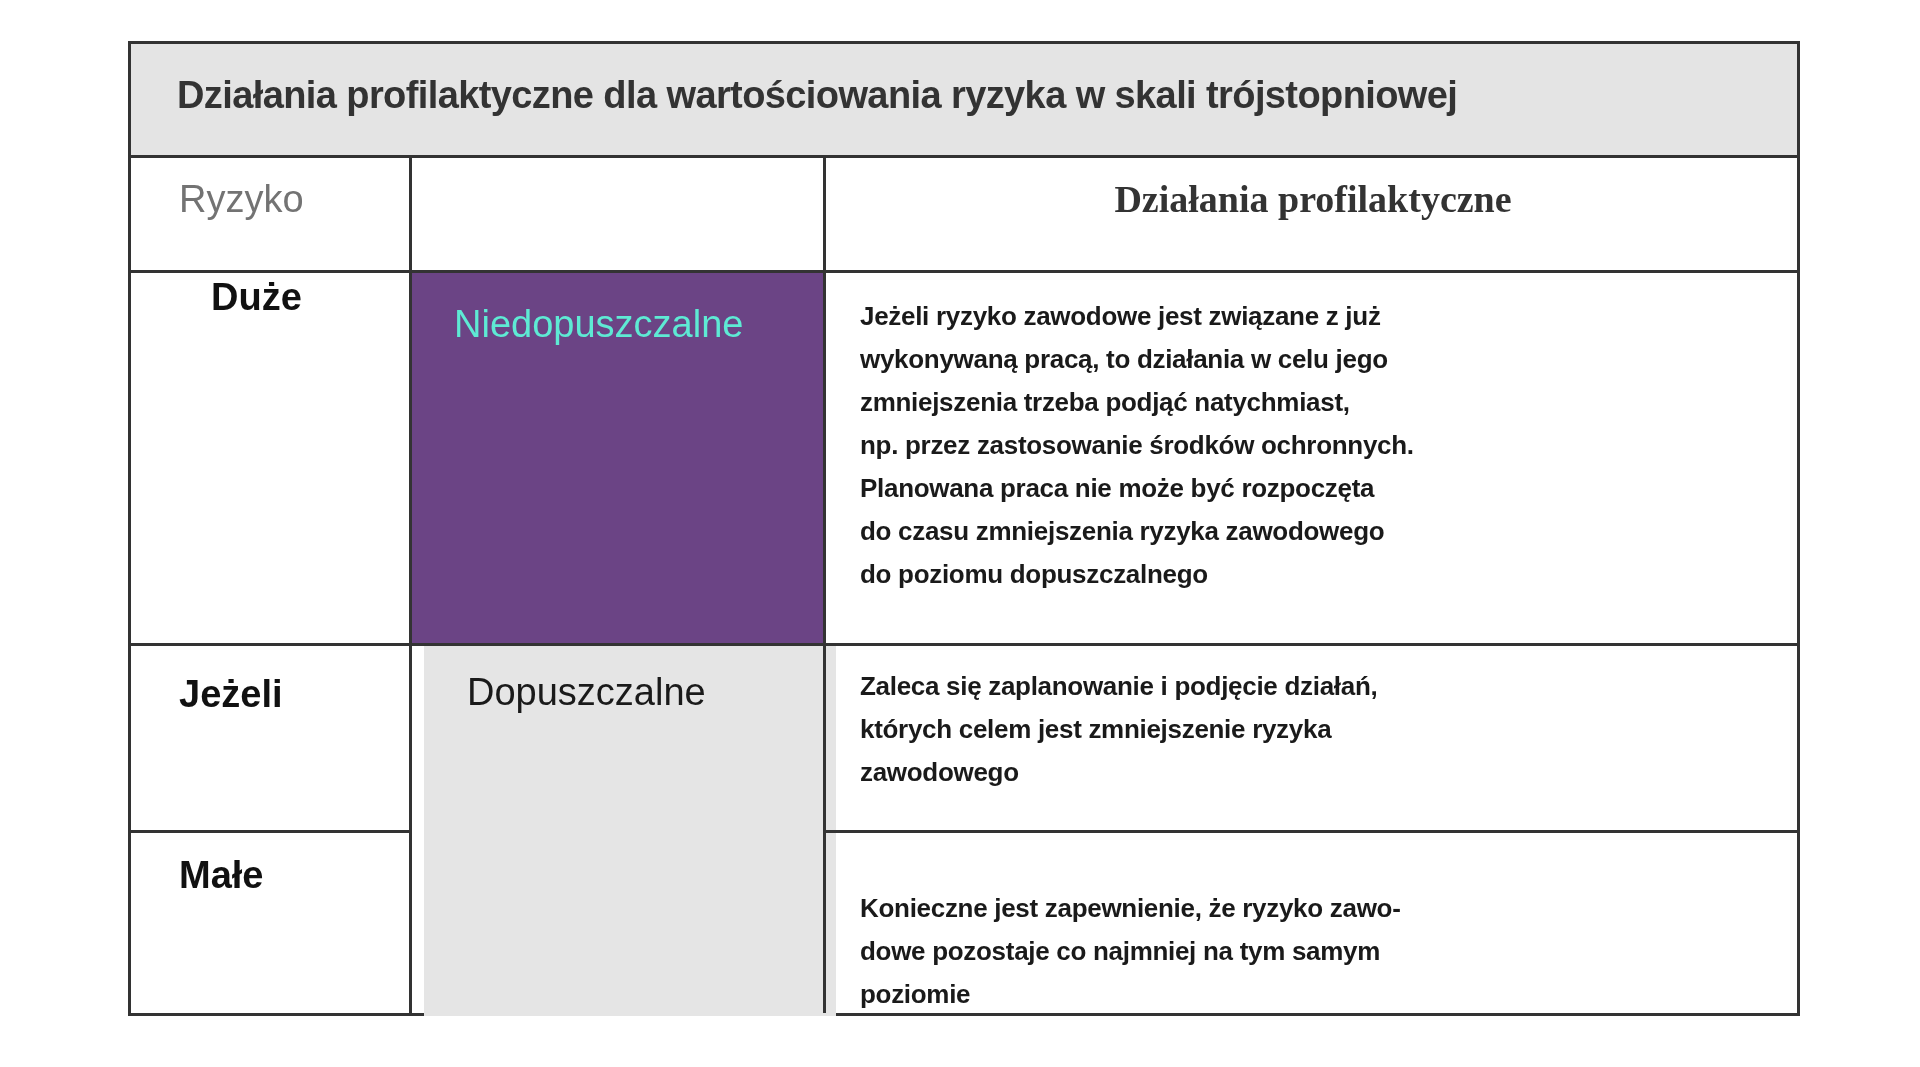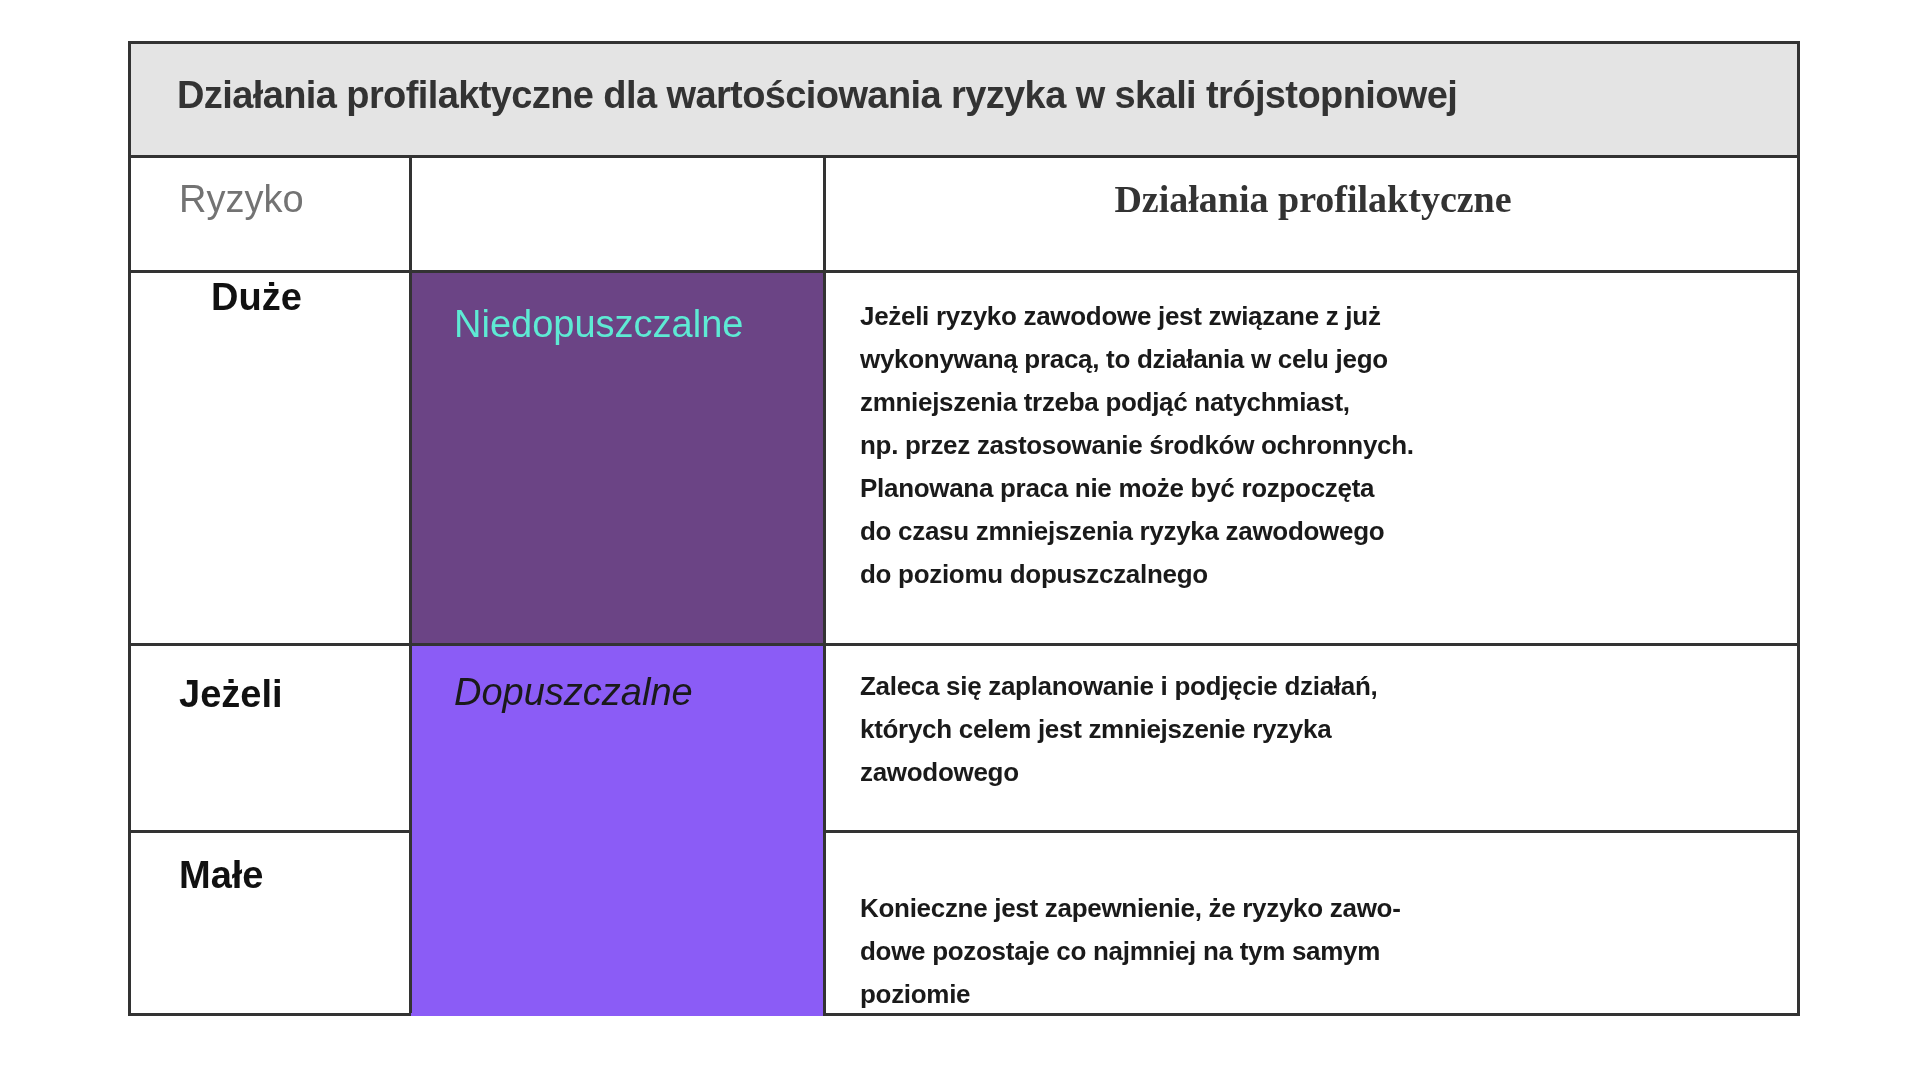--- a/index.html
+++ b/index.html
@@ -37,21 +37,21 @@
     <div class="title-text">Działania profilaktyczne dla wartościowania ryzyka w skali trójstopniowej</div>
   </div>
 
   <div class="col-label" style="left:48px; top:134px;">Ryzyko</div>
   <div class="col-label" style="left:695px; width:974px; text-align:center; top:134px; font-weight:bold; color:#333333;font-family:Liberation Serif, serif;">Działania profilaktyczne</div>
   <div class="hline" style="left:0; width:100%; top:226px;"></div>
 
   <div class="eval-block" style="left:280px; top:229px; width:412px; height:370px; background:#6b4485;">
     <div class="eval-text" style="color:#5eead4;">Niedopuszczalne</div>
   </div>
-  <div class="eval-block" style="left:280px; top:602px; width:412px; height:370px; background:#8b5cf6;font-style:italic;">
+  <div class="eval-block" style="left:293px; top:602px; width:412px; height:370px; background:#e5e5e5;">
     <div class="eval-text" style="color:#1a1a1a; top:25px;">Dopuszczalne</div>
   </div>
 
   <div class="risk-label" style="left:48px; top:232px;margin-left:32px;">Duże</div>
   <div class="desc" style="top:251px;">Jeżeli ryzyko zawodowe jest związane z już
 wykonywaną pracą, to działania w celu jego
 zmniejszenia trzeba podjąć natychmiast,
 np. przez zastosowanie środków ochronnych.
 Planowana praca nie może być rozpoczęta
 do czasu zmniejszenia ryzyka zawodowego

